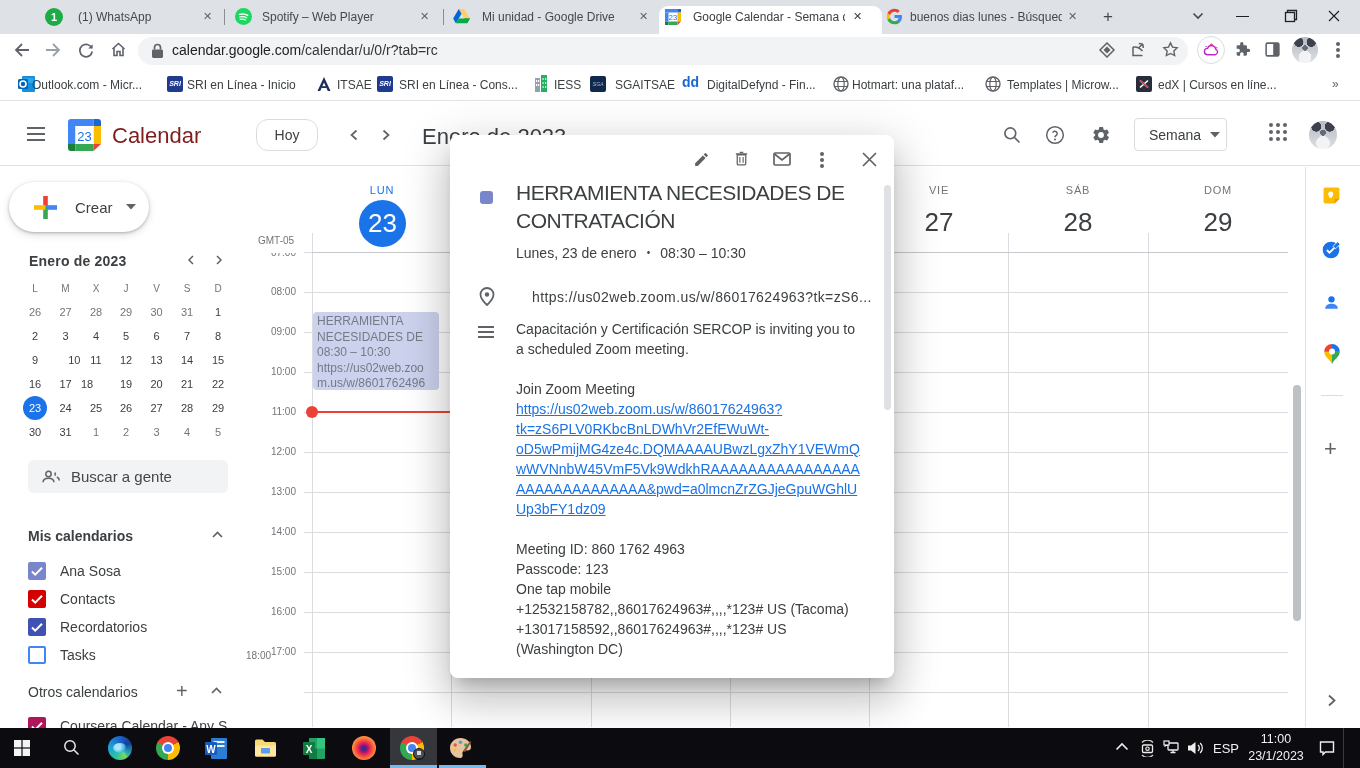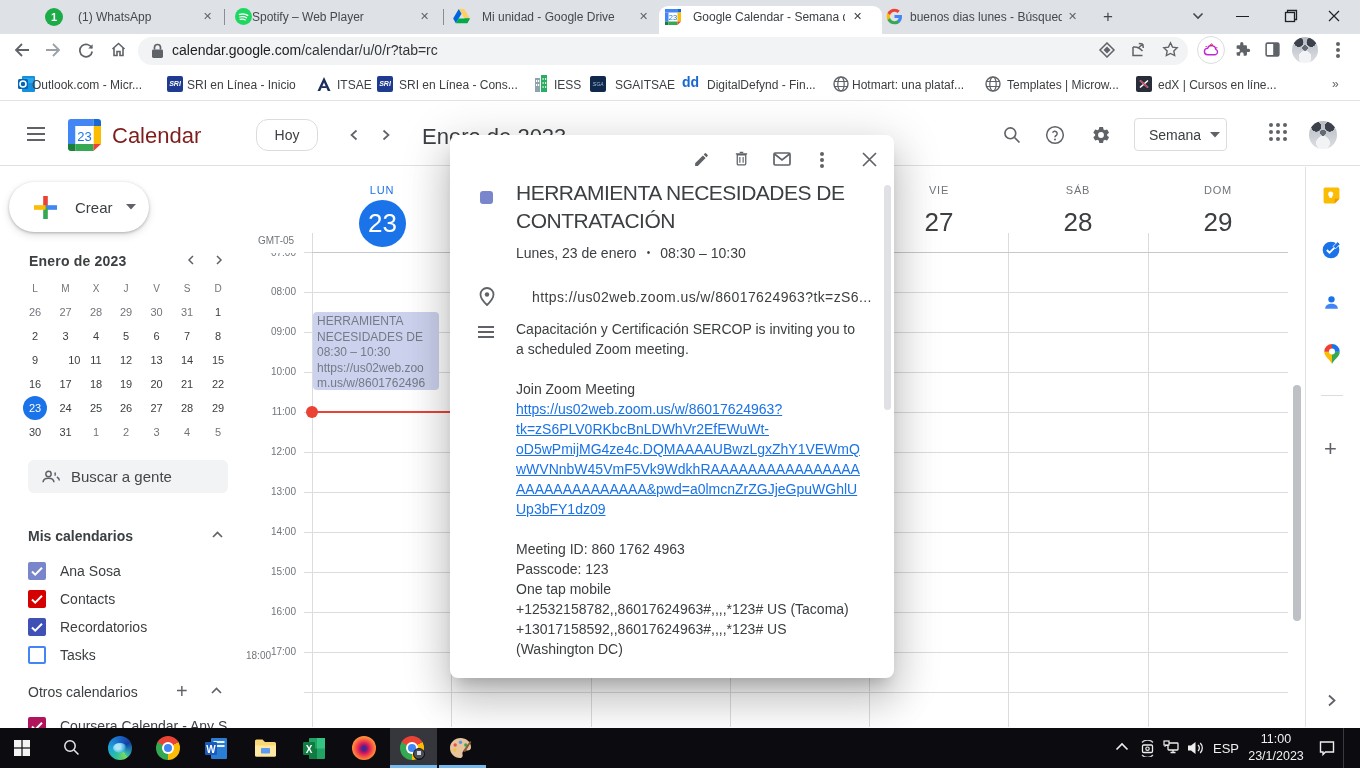--- a/index.html
+++ b/index.html
@@ -22,21 +22,21 @@
 <div class="abs" style="left:78px;top:10px;font-size:12px;color:#45494d;">(1) WhatsApp</div>
 <div class="abs xica" style="left:203px;top:10px;">✕</div>
 <div class="abs tdiv" style="left:224px;top:9px;"></div>
 
 <svg class="abs" style="left:235px;top:8px;" width="17" height="17" viewBox="0 0 17 17">
       <circle cx="8.5" cy="8.5" r="8.5" fill="#1ed760"></circle>
       <path d="M4.5 6.4c3-.9 6-.5 8.2 1" stroke="#fff" stroke-width="1.5" fill="none" stroke-linecap="round"></path>
       <path d="M4.8 9c2.4-.7 4.8-.4 6.7.8" stroke="#fff" stroke-width="1.3" fill="none" stroke-linecap="round"></path>
       <path d="M5.1 11.4c1.9-.5 3.8-.3 5.3.6" stroke="#fff" stroke-width="1.1" fill="none" stroke-linecap="round"></path>
     </svg>
-<div class="abs" style="left:252px;top:10px;font-size:12px;color:#45494d;">Spotify – Web Player</div>
+<div class="abs" style="left:262px;top:10px;font-size:12px;color:#45494d;">Spotify – Web Player</div>
 <div class="abs xica" style="left:420px;top:10px;">✕</div>
 <div class="abs tdiv" style="left:443px;top:9px;"></div>
 
 <svg class="abs" style="left:453px;top:9px;" width="17" height="15" viewBox="0 0 87 78">
       <path d="M29.3 0h28.4L87 50H58.6z" fill="#ffcf63"></path>
       <path d="M57.7 50H87L72.8 74.5 58.6 50z" fill="#11831d"></path>
       <path d="M29.3 0L0 50l14.2 24.5L43.5 25z" fill="#0066da"></path>
       <path d="M14.2 74.5h58.6L87 50H29z" fill="#2684fc" opacity="0"></path>
       <path d="M14.2 74.5L29 50h58L72.8 74.5z" fill="#00ac47"></path>
     </svg>
@@ -287,21 +287,21 @@
       <div class="abs" style="left:203px;top:330px;width:30px;text-align:center;font-size:11px;color:#3c4043;">8</div>
       <div class="abs" style="left:20px;top:354px;width:30px;text-align:center;font-size:11px;color:#3c4043;">9</div>
       <div class="abs" style="left:50.5px;top:354px;width:30px;text-align:right;font-size:11px;color:#3c4043;">10</div>
       <div class="abs" style="left:81px;top:354px;width:30px;text-align:center;font-size:11px;color:#3c4043;">11</div>
       <div class="abs" style="left:111px;top:354px;width:30px;text-align:center;font-size:11px;color:#3c4043;">12</div>
       <div class="abs" style="left:141.5px;top:354px;width:30px;text-align:center;font-size:11px;color:#3c4043;">13</div>
       <div class="abs" style="left:172px;top:354px;width:30px;text-align:center;font-size:11px;color:#3c4043;">14</div>
       <div class="abs" style="left:203px;top:354px;width:30px;text-align:center;font-size:11px;color:#3c4043;">15</div>
       <div class="abs" style="left:20px;top:378px;width:30px;text-align:center;font-size:11px;color:#3c4043;">16</div>
       <div class="abs" style="left:50.5px;top:378px;width:30px;text-align:center;font-size:11px;color:#3c4043;">17</div>
-      <div class="abs" style="left:81px;top:378px;width:30px;text-align:center;font-size:11px;color:#3c4043;">18</div>
+      <div class="abs" style="left:81px;top:378px;width:30px;text-align:left;font-size:11px;color:#3c4043;">18</div>
       <div class="abs" style="left:111px;top:378px;width:30px;text-align:center;font-size:11px;color:#3c4043;">19</div>
       <div class="abs" style="left:141.5px;top:378px;width:30px;text-align:center;font-size:11px;color:#3c4043;">20</div>
       <div class="abs" style="left:172px;top:378px;width:30px;text-align:center;font-size:11px;color:#3c4043;">21</div>
       <div class="abs" style="left:203px;top:378px;width:30px;text-align:center;font-size:11px;color:#3c4043;">22</div>
       <div class="abs" style="left:23px;top:396px;width:24px;height:24px;border-radius:50%;background:#1a73e8;color:#fff;font-size:11px;display:flex;align-items:center;justify-content:center;">23</div>
       <div class="abs" style="left:50.5px;top:402px;width:30px;text-align:center;font-size:11px;color:#3c4043;">24</div>
       <div class="abs" style="left:81px;top:402px;width:30px;text-align:center;font-size:11px;color:#3c4043;">25</div>
       <div class="abs" style="left:111px;top:402px;width:30px;text-align:center;font-size:11px;color:#3c4043;">26</div>
       <div class="abs" style="left:141.5px;top:402px;width:30px;text-align:center;font-size:11px;color:#3c4043;">27</div>
       <div class="abs" style="left:172px;top:402px;width:30px;text-align:center;font-size:11px;color:#3c4043;">28</div>

